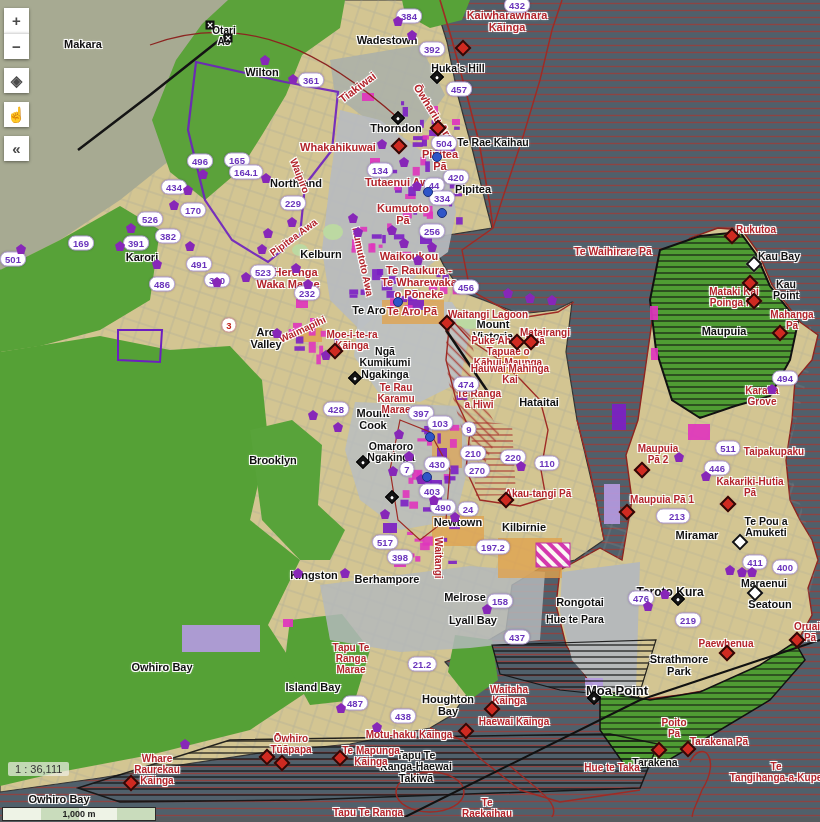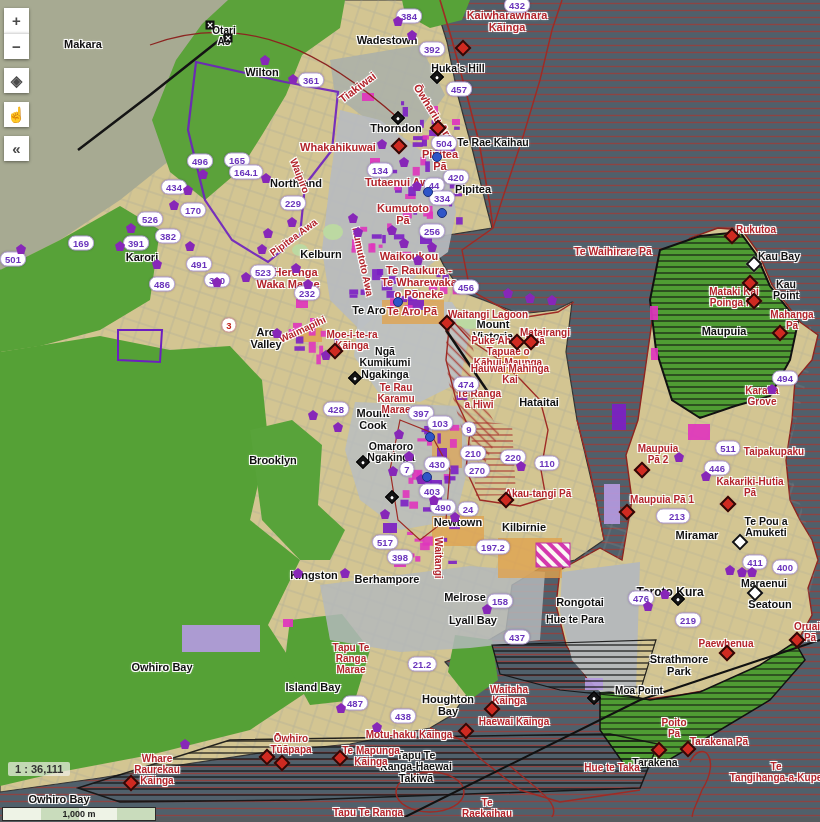--- a/index.html
+++ b/index.html
@@ -32,21 +32,21 @@
     line-height:9px;text-align:center;font-weight:bold;transform:translate(-50%,-50%);}
   
   #controls{position:absolute;left:4px;top:8px;z-index:40;}
   .ctl{width:25px;height:25px;background:#fff;color:#4a4a4a;font-size:15px;font-weight:bold;
     display:flex;align-items:center;justify-content:center;cursor:pointer;
     box-shadow:0 1px 3px rgba(0,0,0,.45);user-select:none;}
   .ctl-group{margin-bottom:4px;}
   .ctl-group .ctl+.ctl{border-top:1px solid #ddd;}
   .ctl.solo{margin-top:9px;}
   #scale-ratio{position:absolute;left:8px;top:762px;z-index:40;background:rgba(238,238,228,.72);
-    color:#333;font-size:11px;font-weight:bold;padding:1px 7px;border-radius:2px;}
+    color:#333;font-size:11px;font-weight:normal;padding:1px 7px;border-radius:2px;}
   #scalebar{position:absolute;left:2px;top:807px;z-index:40;width:152px;height:12px;
     border:1px solid #2a2a2a;background:linear-gradient(90deg,#eef3e6 0 25%,#c9dcbc 25% 50%,#eef3e6 50% 75%,#c9dcbc 75%);
     color:#1d1d1d;font-size:9px;font-weight:bold;line-height:12px;text-align:center;}
   #attrib{position:absolute;left:0;bottom:0;width:100%;height:5px;background:#565b5f;z-index:39;}
 </style>
 </head>
 <body>
 
 <div id="viewport">
 
@@ -314,21 +314,21 @@
       <div class="lbl place" style="left: 770px; top: 605px;">Seatoun</div>
       <div class="lbl place" style="left: 473px; top: 621px;">Lyall Bay</div>
       <div class="lbl place" style="left: 580px; top: 603px;">Rongotai</div>
       <div class="lbl place" style="left: 575px; top: 620px; font-size: 10.5px;">Hue te Para</div>
       <div class="lbl place" style="left: 679px; top: 666px;">Strathmore
 Park</div>
       <div class="lbl place" style="left: 162px; top: 668px;">Owhiro Bay</div>
       <div class="lbl place" style="left: 313px; top: 688px; text-align: right;">Island Bay</div>
       <div class="lbl place" style="left: 448px; top: 706px;">Houghton
 Bay</div>
-      <div class="lbl place" style="left: 639px; top: 691px; font-size: 10px;">Moa Point</div>
+      <div class="lbl place" style="left: 617px; top: 691px; font-size: 13px;">Moa Point</div>
       <div class="lbl place" style="left: 416px; top: 767px; font-size: 10.5px;">Tapu Te
 Ranga-Haewai
 Takiwā</div>
       <div class="lbl place" style="left: 655px; top: 763px; font-size: 10.5px;">Tarakena</div>
       <div class="lbl place" style="left: 764px; top: 584px; font-size: 10.5px;">Maraenui</div>
       <div class="lbl place" style="left: 59px; top: 800px;">Owhiro Bay</div>
       <div class="lbl maori" style="left: 507px; top: 22px; font-size: 11px;">Kaiwharawhara
 Kāinga</div>
       <div class="lbl maori" style="left: 358px; top: 88px; font-size: 11px; transform: translate(-50%, -50%) rotate(-37deg);">Tiakiwai</div>
       <div class="lbl maori" style="left: 433px; top: 113px; font-size: 11px; transform: translate(-50%, -50%) rotate(58deg);">Ōwhariu Ara</div>

